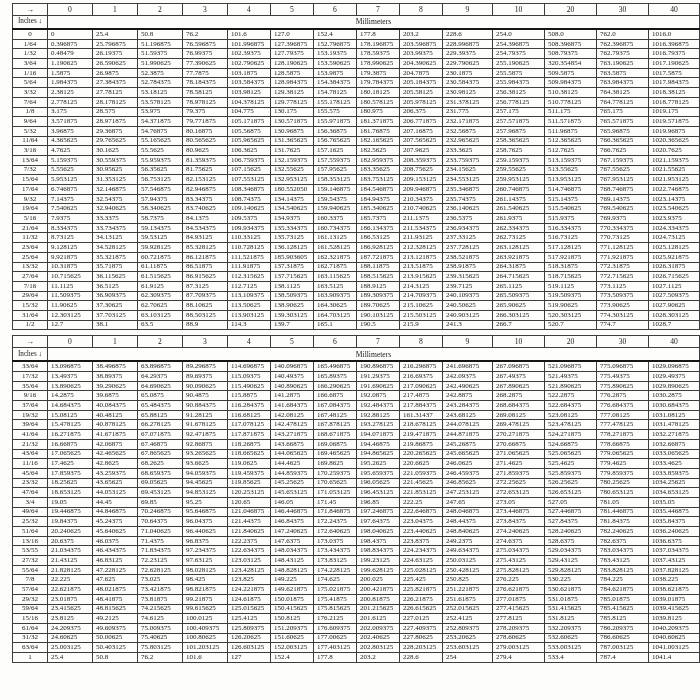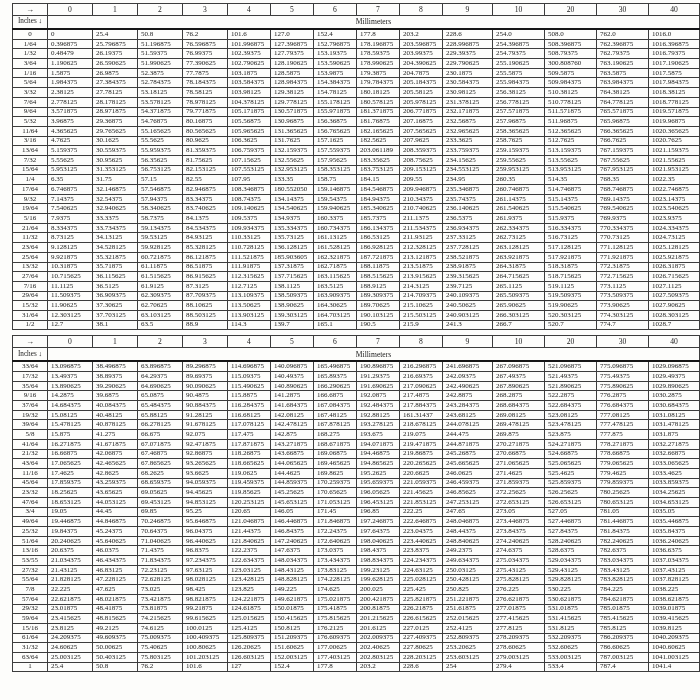--- a/index.html
+++ b/index.html
@@ -131,21 +131,21 @@
           <td>26.590625</td>
           <td>51.990625</td>
           <td>77.390625</td>
           <td>102.790625</td>
           <td>128.190625</td>
           <td>153.590625</td>
           <td>178.990625</td>
           <td>204.390625</td>
           <td>229.790625</td>
           <td>255.190625</td>
-          <td>300.808760</td>
+          <td>320.354854</td>
           <td>763.190625</td>
           <td>1017.190625</td>
         </tr>
         <tr>
           <th class="row-label">1/16</th>
           <td>1.5875</td>
           <td>26.9875</td>
           <td>52.3875</td>
           <td>77.7875</td>
           <td>103.1875</td>
@@ -204,20 +204,37 @@
           <td>155.178125</td>
           <td>180.578125</td>
           <td>205.978125</td>
           <td>231.378125</td>
           <td>256.778125</td>
           <td>510.778125</td>
           <td>764.778125</td>
           <td>1018.778125</td>
         </tr>
         <tr>
+          <th class="row-label">1/8</th>
+          <td>3.175</td>
+          <td>28.575</td>
+          <td>53.975</td>
+          <td>79.375</td>
+          <td>104.775</td>
+          <td>130.175</td>
+          <td>155.575</td>
+          <td>180.975</td>
+          <td>206.375</td>
+          <td>231.775</td>
+          <td>257.175</td>
+          <td>511.175</td>
+          <td>765.175</td>
+          <td>1019.175</td>
+        </tr>
+        <tr>
           <th class="row-label">9/64</th>
           <td>3.571875</td>
           <td>28.971875</td>
           <td>54.371875</td>
           <td>79.771875</td>
           <td>105.171875</td>
           <td>130.571875</td>
           <td>155.971875</td>
           <td>181.371875</td>
           <td>206.771875</td>
@@ -280,21 +297,21 @@
         </tr>
         <tr>
           <th class="row-label">13/64</th>
           <td>5.159375</td>
           <td>30.559375</td>
           <td>55.959375</td>
           <td>81.359375</td>
           <td>106.759375</td>
           <td>132.159375</td>
           <td>157.559375</td>
-          <td>203.061189</td>
+          <td>182.959375</td>
           <td>208.359375</td>
           <td>233.759375</td>
           <td>259.159375</td>
           <td>513.159375</td>
           <td>767.159375</td>
           <td>1021.159375</td>
         </tr>
         <tr>
           <th class="row-label">7/32</th>
           <td>5.55625</td>
@@ -321,37 +338,20 @@
           <td>107.553125</td>
           <td>132.953125</td>
           <td>158.353125</td>
           <td>183.753125</td>
           <td>209.153125</td>
           <td>234.553125</td>
           <td>259.953125</td>
           <td>513.953125</td>
           <td>767.953125</td>
           <td>1021.953125</td>
-        </tr>
-        <tr>
-          <th class="row-label">1/4</th>
-          <td>6.35</td>
-          <td>31.75</td>
-          <td>57.15</td>
-          <td>82.55</td>
-          <td>107.95</td>
-          <td>133.35</td>
-          <td>158.75</td>
-          <td>184.15</td>
-          <td>209.55</td>
-          <td>234.95</td>
-          <td>260.35</td>
-          <td>514.35</td>
-          <td>768.35</td>
-          <td>1022.35</td>
         </tr>
         <tr>
           <th class="row-label">17/64</th>
           <td>6.746875</td>
           <td>32.146875</td>
           <td>57.546875</td>
           <td>82.946875</td>
           <td>108.346875</td>
           <td>180.552050</td>
           <td>159.146875</td>
@@ -759,37 +759,20 @@
           <td>167.878125</td>
           <td>193.278125</td>
           <td>218.678125</td>
           <td>244.078125</td>
           <td>269.478125</td>
           <td>523.478125</td>
           <td>777.478125</td>
           <td>1031.478125</td>
         </tr>
         <tr>
-          <th class="row-label">5/8</th>
-          <td>15.875</td>
-          <td>41.275</td>
-          <td>66.675</td>
-          <td>92.075</td>
-          <td>117.475</td>
-          <td>142.875</td>
-          <td>168.275</td>
-          <td>193.675</td>
-          <td>219.075</td>
-          <td>244.475</td>
-          <td>269.875</td>
-          <td>523.875</td>
-          <td>777.875</td>
-          <td>1031.875</td>
-        </tr>
-        <tr>
           <th class="row-label">41/64</th>
           <td>16.271875</td>
           <td>41.671875</td>
           <td>67.071875</td>
           <td>92.471875</td>
           <td>117.871875</td>
           <td>143.271875</td>
           <td>168.671875</td>
           <td>194.071875</td>
           <td>219.471875</td>

